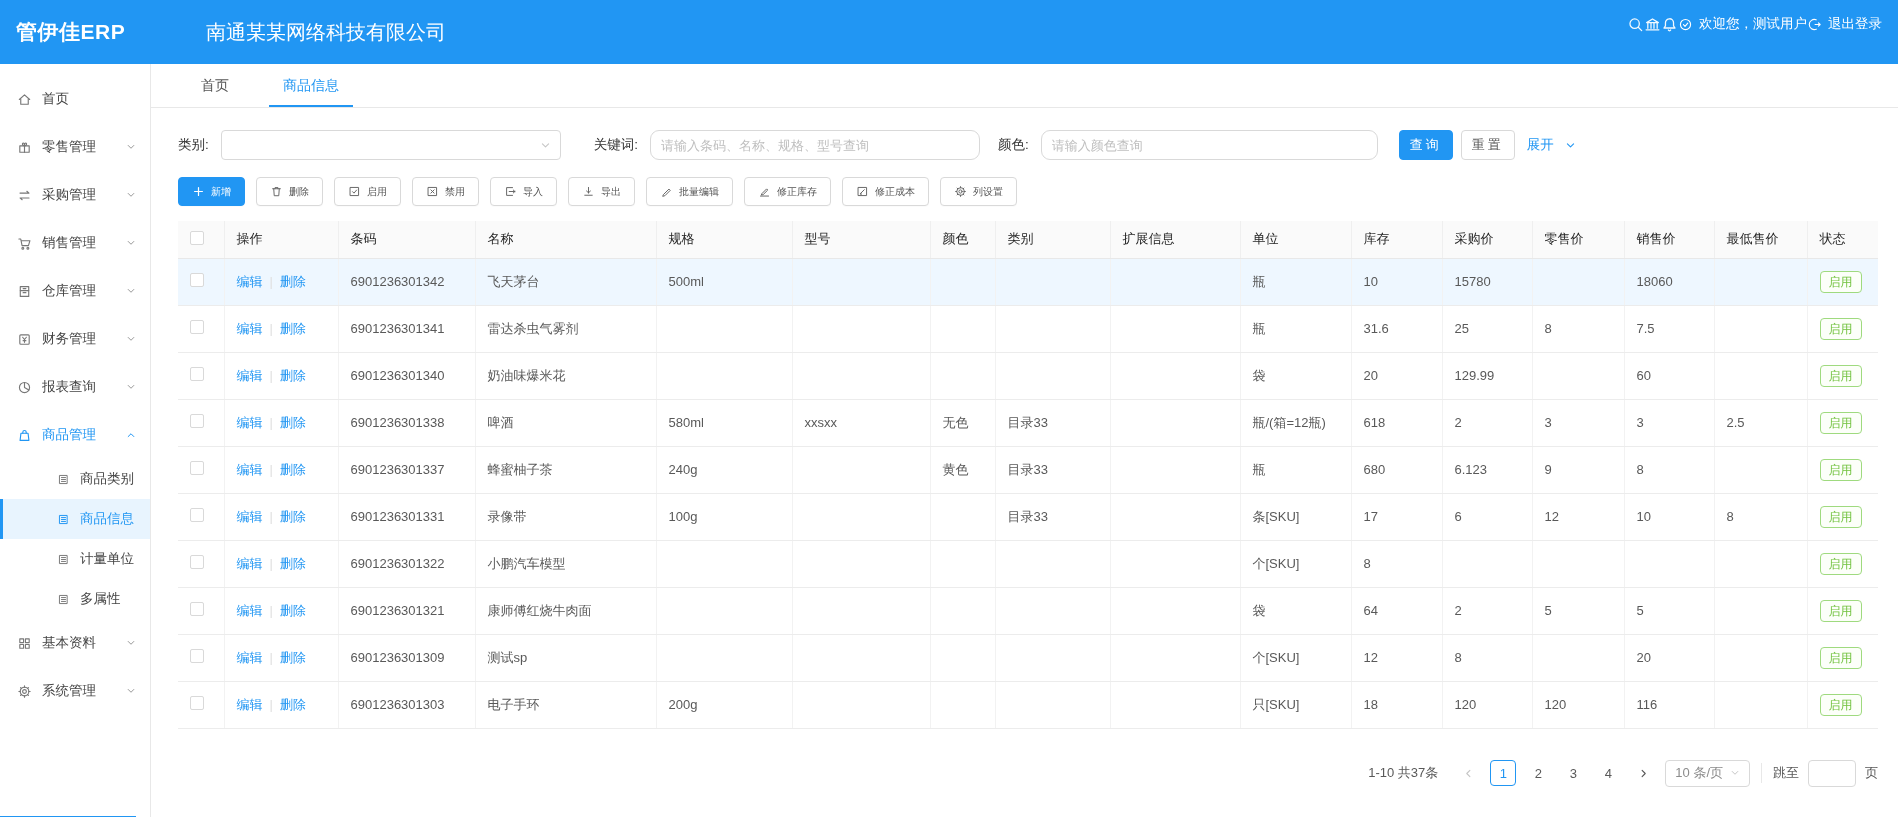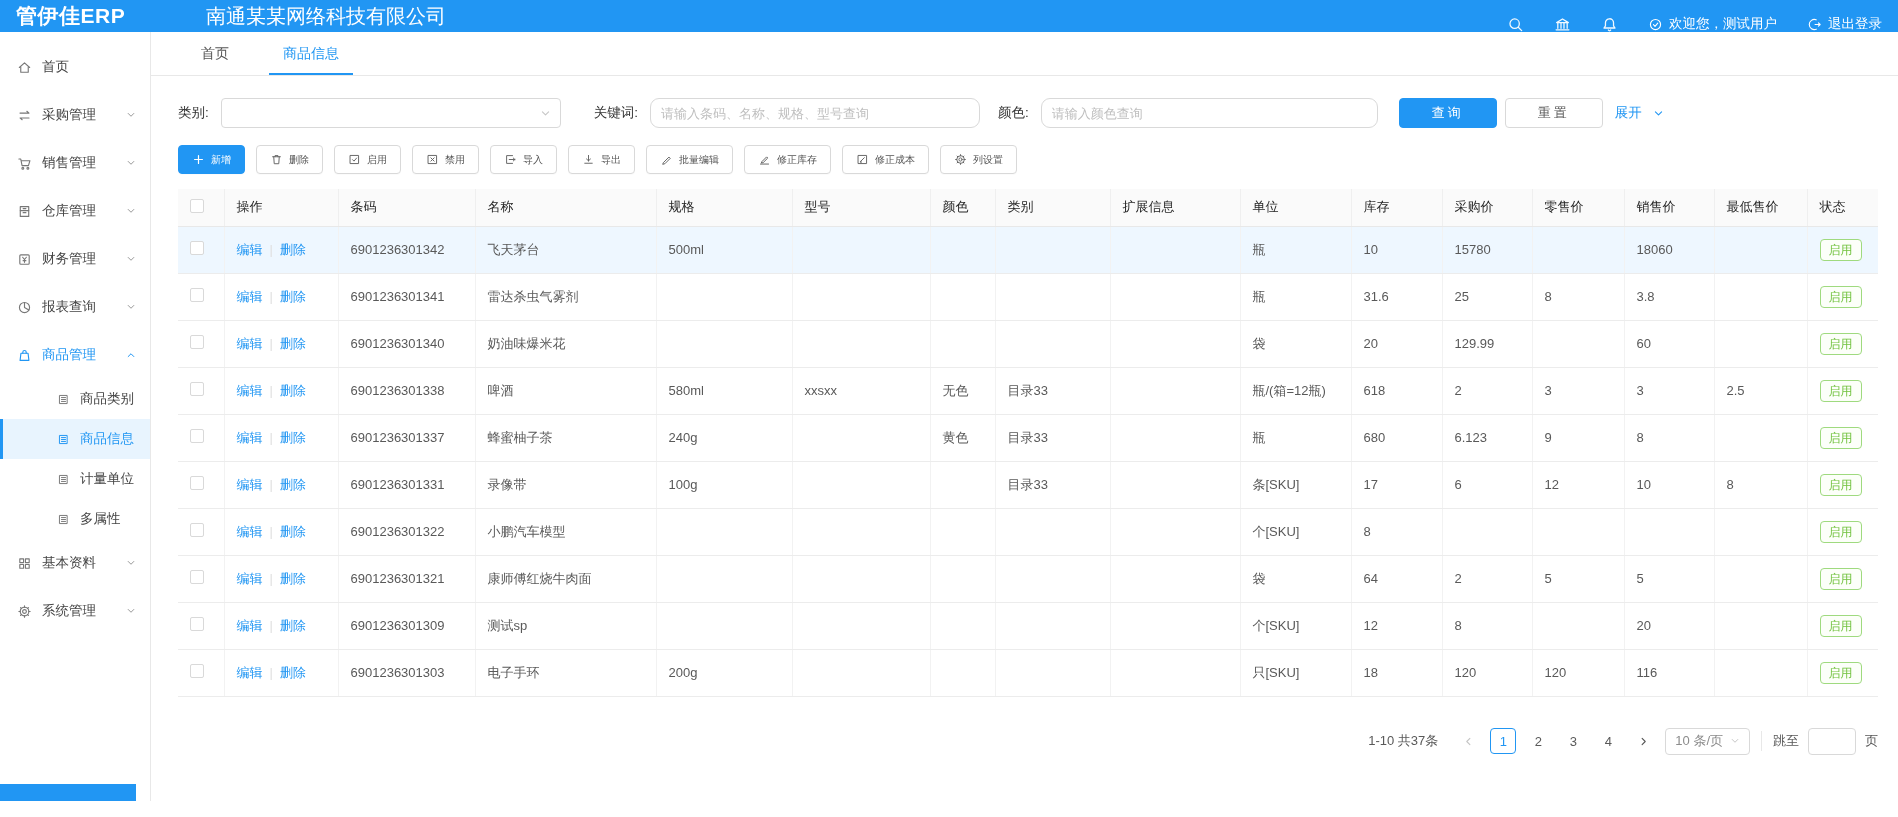--- a/index.html
+++ b/index.html
@@ -1,24 +1,24 @@
 <!DOCTYPE html>
 <html><head>
 <meta charset="utf-8">
 <style>
   * { box-sizing: border-box; margin: 0; padding: 0; }
   html,body { width:1898px; height:817px; overflow:hidden; }
   body { font-family:"Liberation Sans","DejaVu Sans",sans-serif; font-size:13px; color:#595959; background:#fff; }
   svg { width:16px; height:16px; display:block; }
 
   
-  .topbar { height:32px; background:#2196f3; display:flex; align-items:center; color:#fff; position:relative; }
+  .topbar { height:64px; background:#2196f3; display:flex; align-items:center; color:#fff; position:relative; }
   .logo { font-size:21px; font-weight:bold; padding-left:16px; width:151px; letter-spacing:.5px; }
   .company { font-size:20px; margin-left:55px; }
-  .top-right { position:absolute; right:16px; top:0; height:48px; display:flex; align-items:center; gap:30px; }
+  .top-right { position:absolute; right:16px; top:0; height:48px; display:flex; align-items:center; }
   .top-icon { cursor:pointer; opacity:.95; }
   .top-icon svg { width:17px; height:17px; }
   .top-user, .top-logout { display:flex; align-items:center; gap:6px; font-size:13.5px; cursor:pointer; }
   .top-user svg, .top-logout svg { width:15px; height:15px; }
 
   
   .body-row { display:flex; height:769px; }
   .sidebar { width:151px; border-right:1px solid #e8e8e8; display:flex; flex-direction:column; background:#fff; position:relative; }
   .side-menu { flex:1; padding-top:11px; }
   .side-item { height:48px; display:flex; align-items:center; padding-left:17px; color:#444; font-size:13.5px; cursor:pointer; position:relative; }
@@ -48,21 +48,21 @@
   .filter-row { margin-top:22px; display:flex; align-items:center; font-size:13.5px; color:#333; }
   .f-label { margin-right:12px; }
   .select-box { width:340px; height:30px; border:1px solid #d9d9d9; border-radius:4px; position:relative; cursor:pointer; background:#fff; }
   .select-box .sel-arrow { position:absolute; right:9px; top:9px; color:#c6c6c6; }
   .select-box .sel-arrow svg { width:11px; height:11px; }
   .f-input { height:30px; border:1px solid #d9d9d9; border-radius:9px; padding:0 10px; font-size:13px; color:#555; font-family:inherit; outline:none; }
   .f-input::placeholder { color:#bfbfbf; }
   .kw-input { width:330px; }
   .color-input { width:337px; }
   .gap1 { width:33px; } .gap2 { width:18px; }
-  .btn { height:30px; border:1px solid #d9d9d9; background:#fff; border-radius:4px; padding:0 32px; font-size:13px; color:#555; cursor:pointer; font-family:inherit; letter-spacing:3px; }
+  .btn { height:30px; border:1px solid #d9d9d9; background:#fff; border-radius:4px; padding:0 10px; font-size:13px; color:#555; cursor:pointer; font-family:inherit; letter-spacing:3px; }
   .btn.primary { background:#2196f3; border-color:#2196f3; color:#fff; }
   .search-btn { margin-left:21px; }
   .reset-btn { margin-left:8px; }
   .expand-link { margin-left:12px; color:#2196f3; display:flex; align-items:center; gap:11px; cursor:pointer; }
   .expand-link svg { width:11px; height:11px; }
 
   
   .toolbar { margin-top:17px; display:flex; gap:11px; }
   .tb-btn { height:29px; display:flex; align-items:center; gap:6px; border:1px solid #d9d9d9; background:#fff; border-radius:4px; padding:0 13px; font-size:10px; color:#555; cursor:pointer; font-family:inherit; box-shadow:0 1px 1px rgba(0,0,0,.02); }
   .tb-btn .tb-icon { color:#666; display:flex; }
@@ -153,20 +153,35 @@
               <svg viewBox="0 0 16 16" fill="none" stroke="currentColor" stroke-width="1.2" stroke-linecap="round" stroke-linejoin="round">
                 <path d="M2.5 8 L8 3 l5.5 5"></path>
                 <path d="M4 7.5 V13 h8 V7.5"></path>
               </svg>
             </span>
             <span class="s-label">首页</span>
           </div>
           <div class="side-item">
             <span class="s-icon">
               <svg viewBox="0 0 16 16" fill="none" stroke="currentColor" stroke-width="1.2" stroke-linecap="round" stroke-linejoin="round">
+                <rect x="3" y="6.2" width="10" height="6.8"></rect>
+                <line x1="8" y1="6.2" x2="8" y2="13"></line>
+                <path d="M8 6.2 C5.8 6.2 5 3.4 6.8 3.2 C8.2 3.1 8 6.2 8 6.2 C8 6.2 7.8 3.1 9.2 3.2 C11 3.4 10.2 6.2 8 6.2"></path>
+              </svg>
+            </span>
+            <span class="s-label">零售管理</span>
+            <span class="s-chev">
+              <svg viewBox="0 0 16 16" fill="none" stroke="currentColor" stroke-width="1.6" stroke-linecap="round" stroke-linejoin="round">
+                <path d="M3.5 5.5 L8 10 l4.5 -4.5"></path>
+              </svg>
+            </span>
+          </div>
+          <div class="side-item">
+            <span class="s-icon">
+              <svg viewBox="0 0 16 16" fill="none" stroke="currentColor" stroke-width="1.2" stroke-linecap="round" stroke-linejoin="round">
                 <path d="M3.2 5.4 H12.8 l-2.3 -1.9 M12.8 10.6 H3.2 l2.3 1.9"></path>
               </svg>
             </span>
             <span class="s-label">采购管理</span>
             <span class="s-chev">
               <svg viewBox="0 0 16 16" fill="none" stroke="currentColor" stroke-width="1.6" stroke-linecap="round" stroke-linejoin="round">
                 <path d="M3.5 5.5 L8 10 l4.5 -4.5"></path>
               </svg>
             </span>
           </div>
@@ -512,21 +527,21 @@
                 <td>雷达杀虫气雾剂</td>
                 <td></td>
                 <td></td>
                 <td></td>
                 <td></td>
                 <td></td>
                 <td>瓶</td>
                 <td>31.6</td>
                 <td>25</td>
                 <td>8</td>
-                <td>3.8</td>
+                <td>7.5</td>
                 <td></td>
                 <td><span class="badge">启用</span></td>
               </tr>
               <tr>
                 <td><span class="checkbox"></span></td>
                 <td><span class="op-link">编辑</span><span class="op-sep">|</span><span class="op-link">删除</span></td>
                 <td>6901236301340</td>
                 <td>奶油味爆米花</td>
                 <td></td>
                 <td></td>

